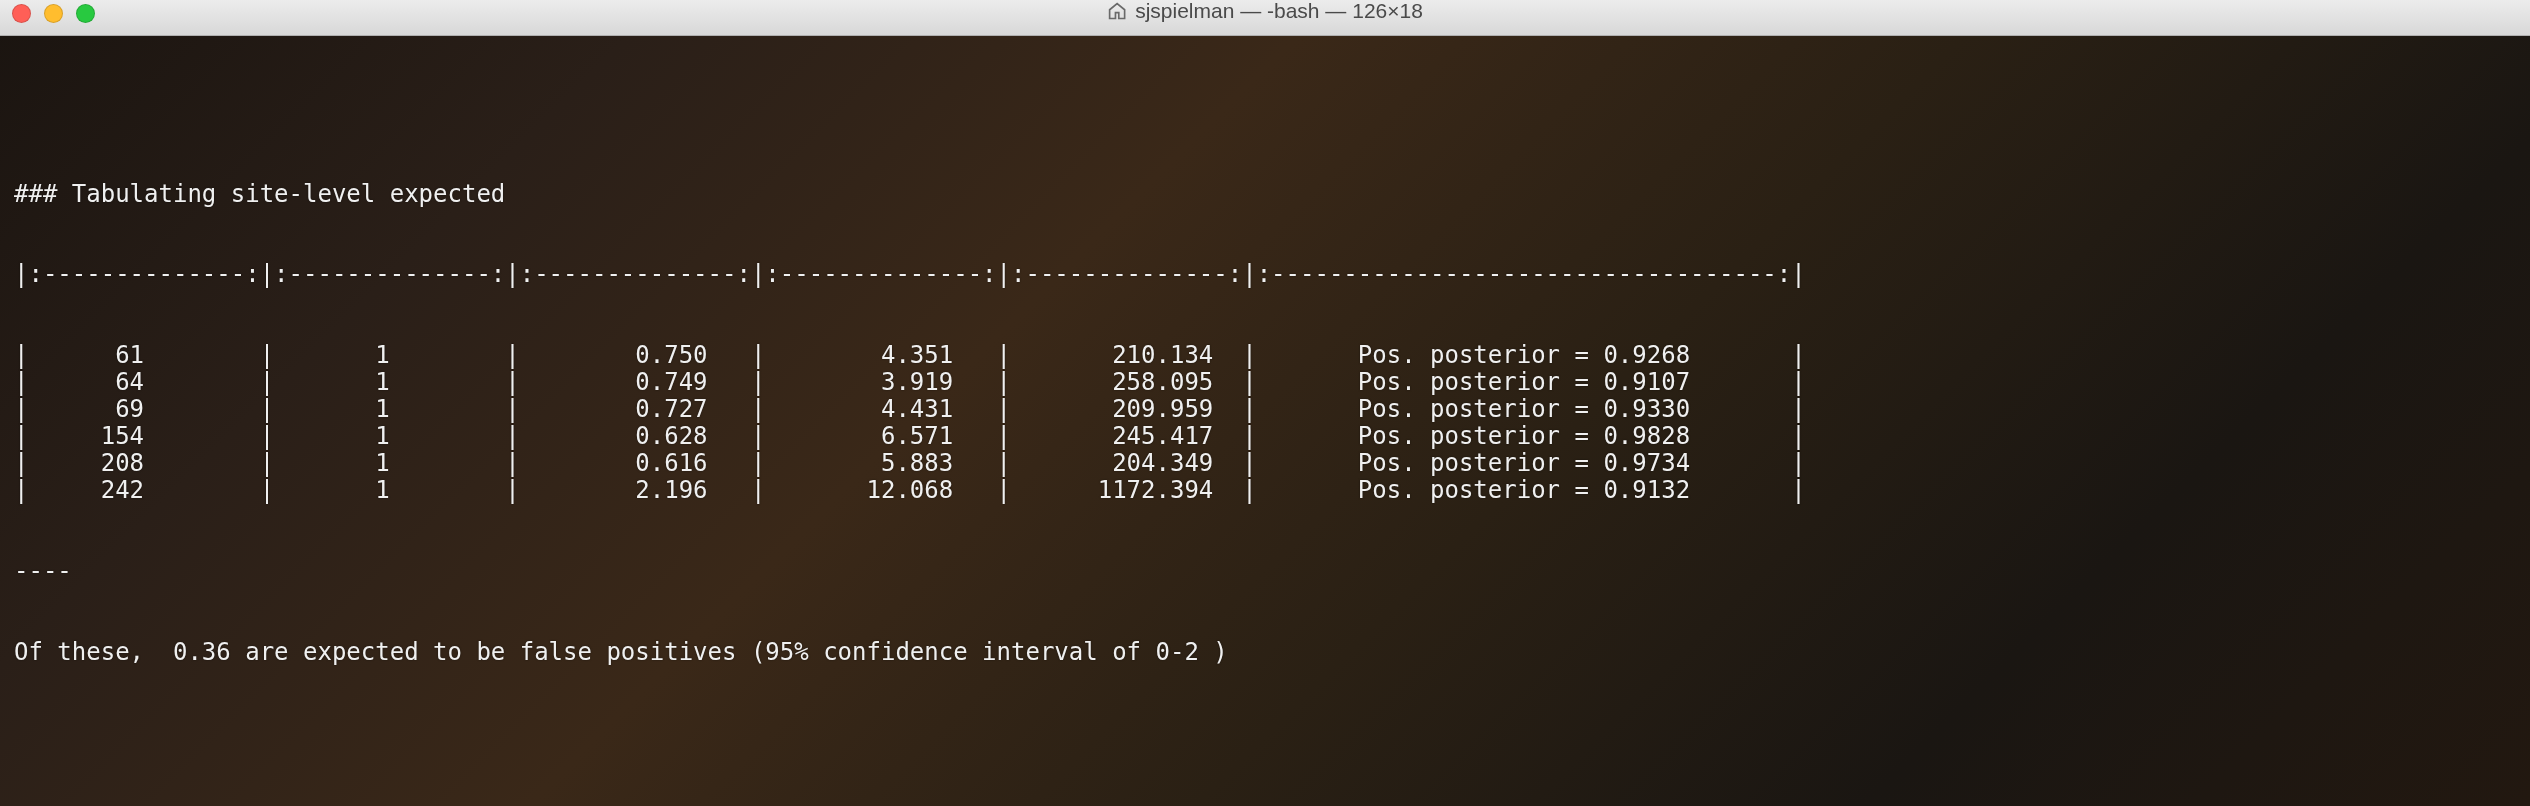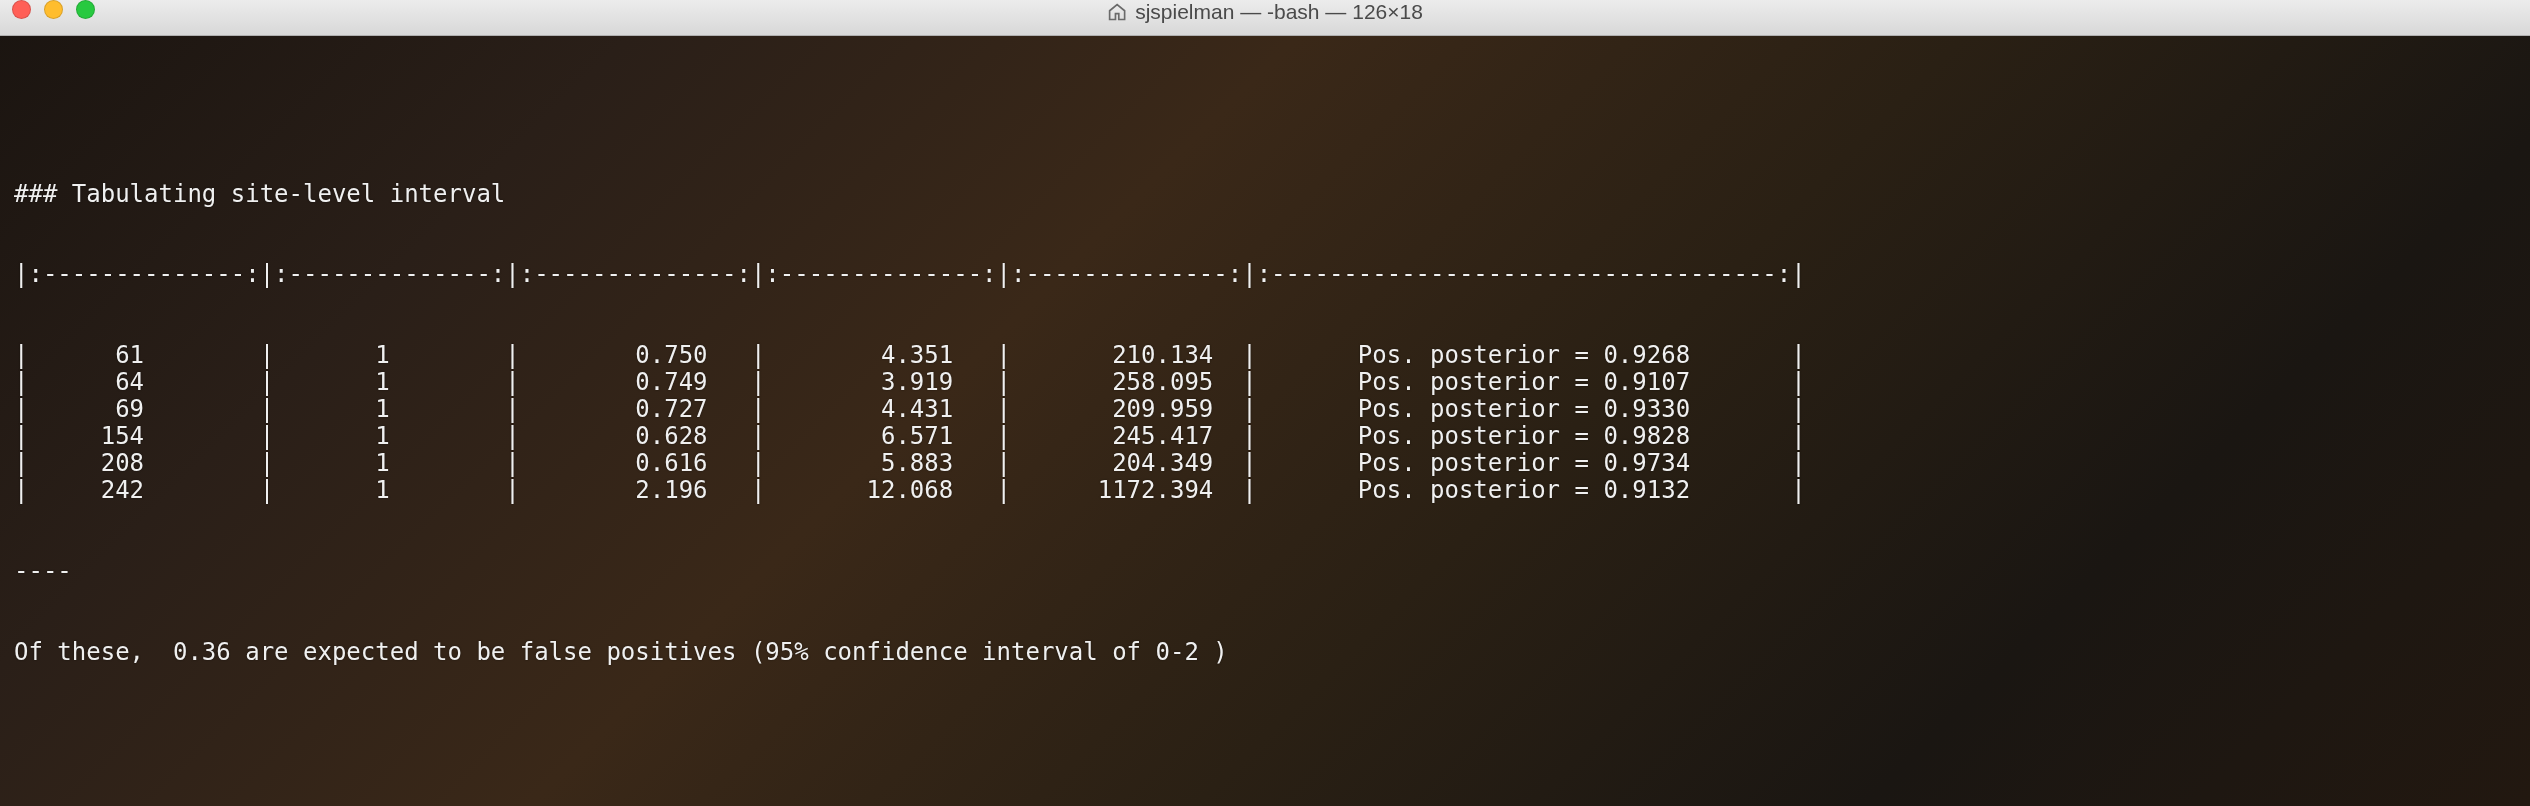--- a/index.html
+++ b/index.html
@@ -13,22 +13,22 @@
     width: 2530px;
     height: 806px;
     background: linear-gradient(135deg, #1a1410 0%, #2a1f18 20%, #3a2818 40%, #2a2014 60%, #1a1612 80%, #221810 100%);
     position: relative;
   }
   .titlebar {
     height: 36px;
     background: linear-gradient(#ececec, #d8d8d8);
     border-bottom: 1px solid #b0b0b0;
     display: flex;
-    align-items: flex-start;
-    padding: 0 12px;
+    align-items: flex-end;
+    padding: 12px 12px;
     position: relative;
   }
   .traffic-lights {
     display: flex;
     gap: 13px;
   }
   .traffic-light {
     width: 19px;
     height: 19px;
     border-radius: 50%;
@@ -76,21 +76,21 @@
         <svg width="20" height="20" viewBox="0 0 24 24" fill="none" stroke="#6a6a6a" stroke-width="2">
           <path d="M3 10.5 L12 3 L21 10.5 V21 H14 V14 H10 V21 H3 Z"></path>
         </svg>
       </span>
       <span>sjspielman — -bash — 126×18</span>
     </div>
   </div>
 
   <div class="terminal-body">
     <div> </div>
-    <div>### Tabulating site-level interval</div>
+    <div>### Tabulating site-level expected</div>
     <div>|:--------------:|:--------------:|:--------------:|:--------------:|:--------------:|:-----------------------------------:|</div>
     <div id="rows-container"><div>|      61        |       1        |        0.750   |        4.351   |       210.134  |       Pos. posterior = 0.9268       |</div><div>|      64        |       1        |        0.749   |        3.919   |       258.095  |       Pos. posterior = 0.9107       |</div><div>|      69        |       1        |        0.727   |        4.431   |       209.959  |       Pos. posterior = 0.9330       |</div><div>|     154        |       1        |        0.628   |        6.571   |       245.417  |       Pos. posterior = 0.9828       |</div><div>|     208        |       1        |        0.616   |        5.883   |       204.349  |       Pos. posterior = 0.9734       |</div><div>|     242        |       1        |        2.196   |       12.068   |      1172.394  |       Pos. posterior = 0.9132       |</div></div>
     <div>----</div>
     <div>Of these,  0.36 are expected to be false positives (95% confidence interval of 0-2 )</div>
     
     
     
     
     
   </div>

